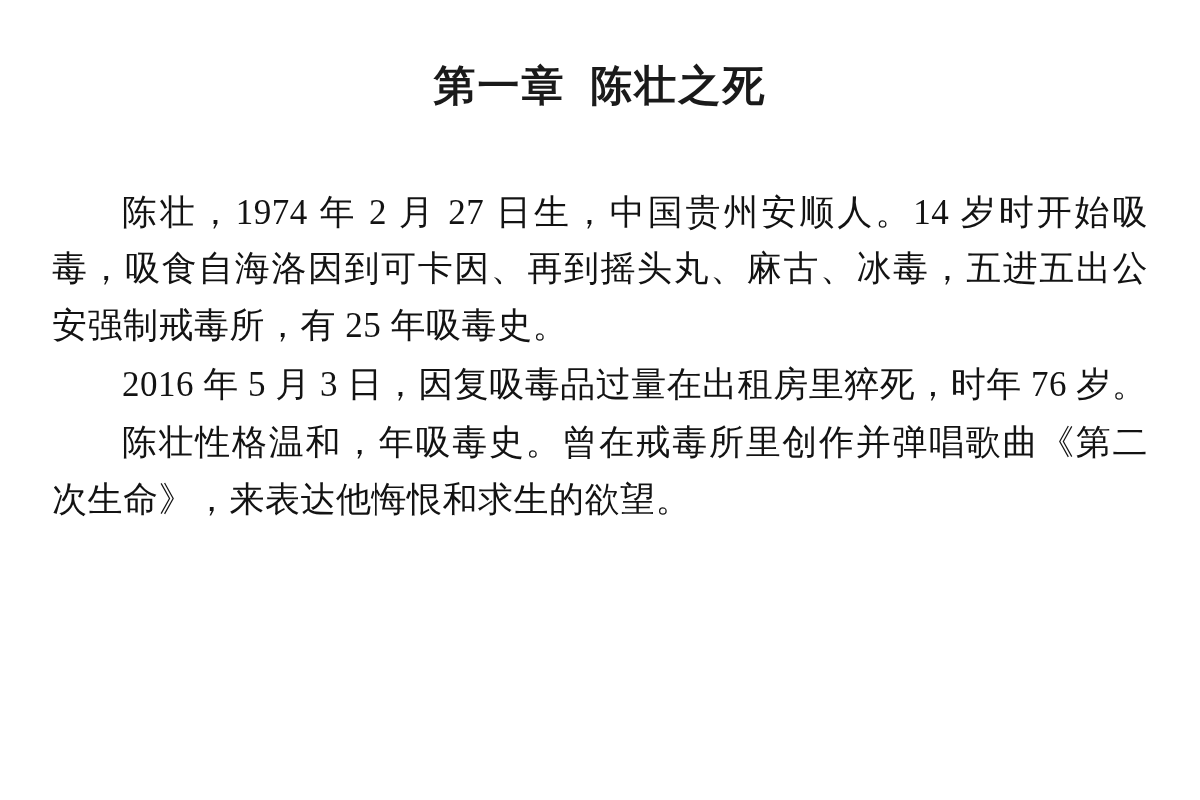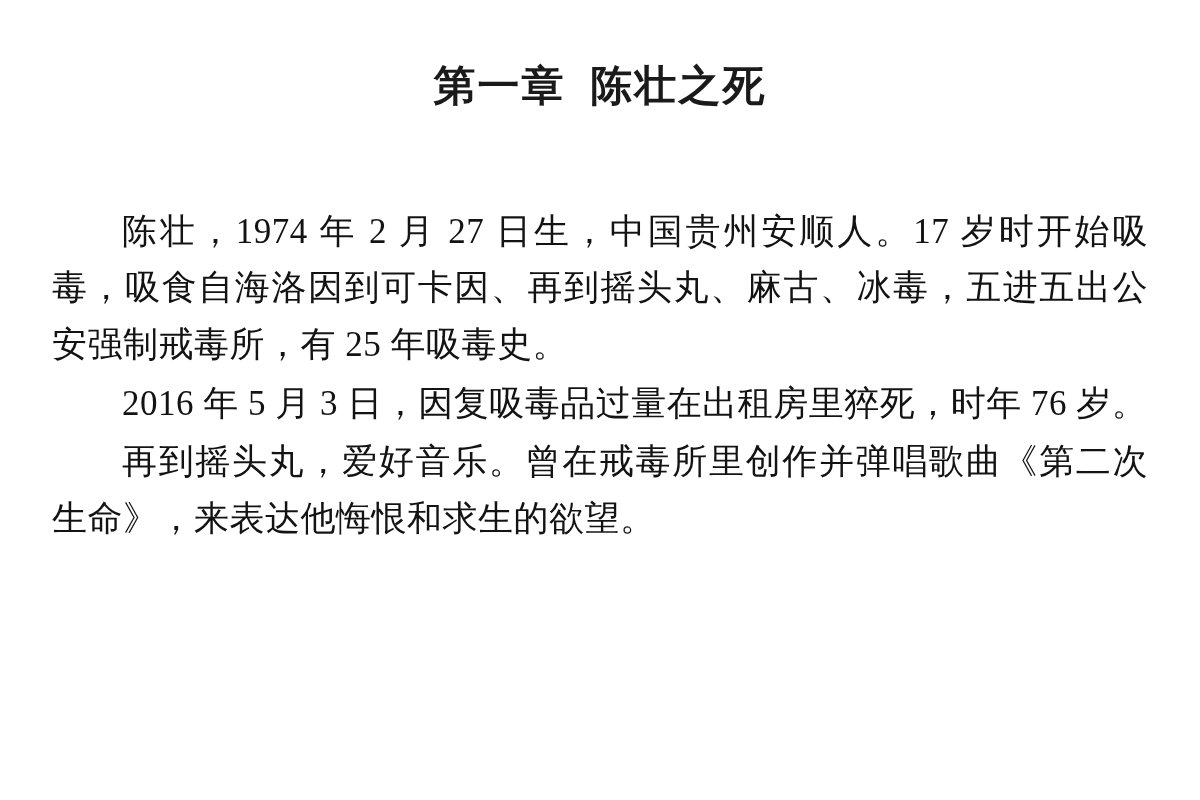--- a/index.html
+++ b/index.html
@@ -14,21 +14,20 @@
     color: #1a1a1a;
     overflow: hidden;
   }
   .page {
     width: 1200px;
     height: 800px;
     box-sizing: border-box;
     padding: 48px 52px 0 52px;
     display: flex;
     flex-direction: column;
-    gap: 19px;
   }
   .chapter-title {
     text-align: center;
     font-size: 42px;
     font-weight: bold;
     letter-spacing: 2px;
     margin: 12px 0 0 0;
     line-height: 1.25;
     font-family: "Liberation Serif", "DejaVu Serif", serif;
     white-space: pre;
@@ -48,18 +47,18 @@
   }
 </style>
 </head>
 <body>
 
 <div class="page">
 
   <h1 class="chapter-title">第一章  陈壮之死</h1>
 
   <div class="body-text">
-    <p class="para">陈壮，1974 年 2 月 27 日生，中国贵州安顺人。17 岁时开始吸毒，吸食自海洛因到可卡因、再到摇头丸、麻古、冰毒，五进五出公安强制戒毒所，有 25 年吸毒史。</p>
+    <p class="para">陈壮，1974 年 2 月 27 日生，中国贵州安顺人。14 岁时开始吸毒，吸食自海洛因到可卡因、再到摇头丸、麻古、冰毒，五进五出公安强制戒毒所，有 25 年吸毒史。</p>
     <p class="para">2016 年 5 月 3 日，因复吸毒品过量在出租房里猝死，时年 76 岁。</p>
-    <p class="para">再到摇头丸，爱好音乐。曾在戒毒所里创作并弹唱歌曲《第二次生命》，来表达他悔恨和求生的欲望。</p>
+    <p class="para">陈壮性格温和，年吸毒史。曾在戒毒所里创作并弹唱歌曲《第二次生命》，来表达他悔恨和求生的欲望。</p>
   </div>
 
 </div>
 
 </body></html>

